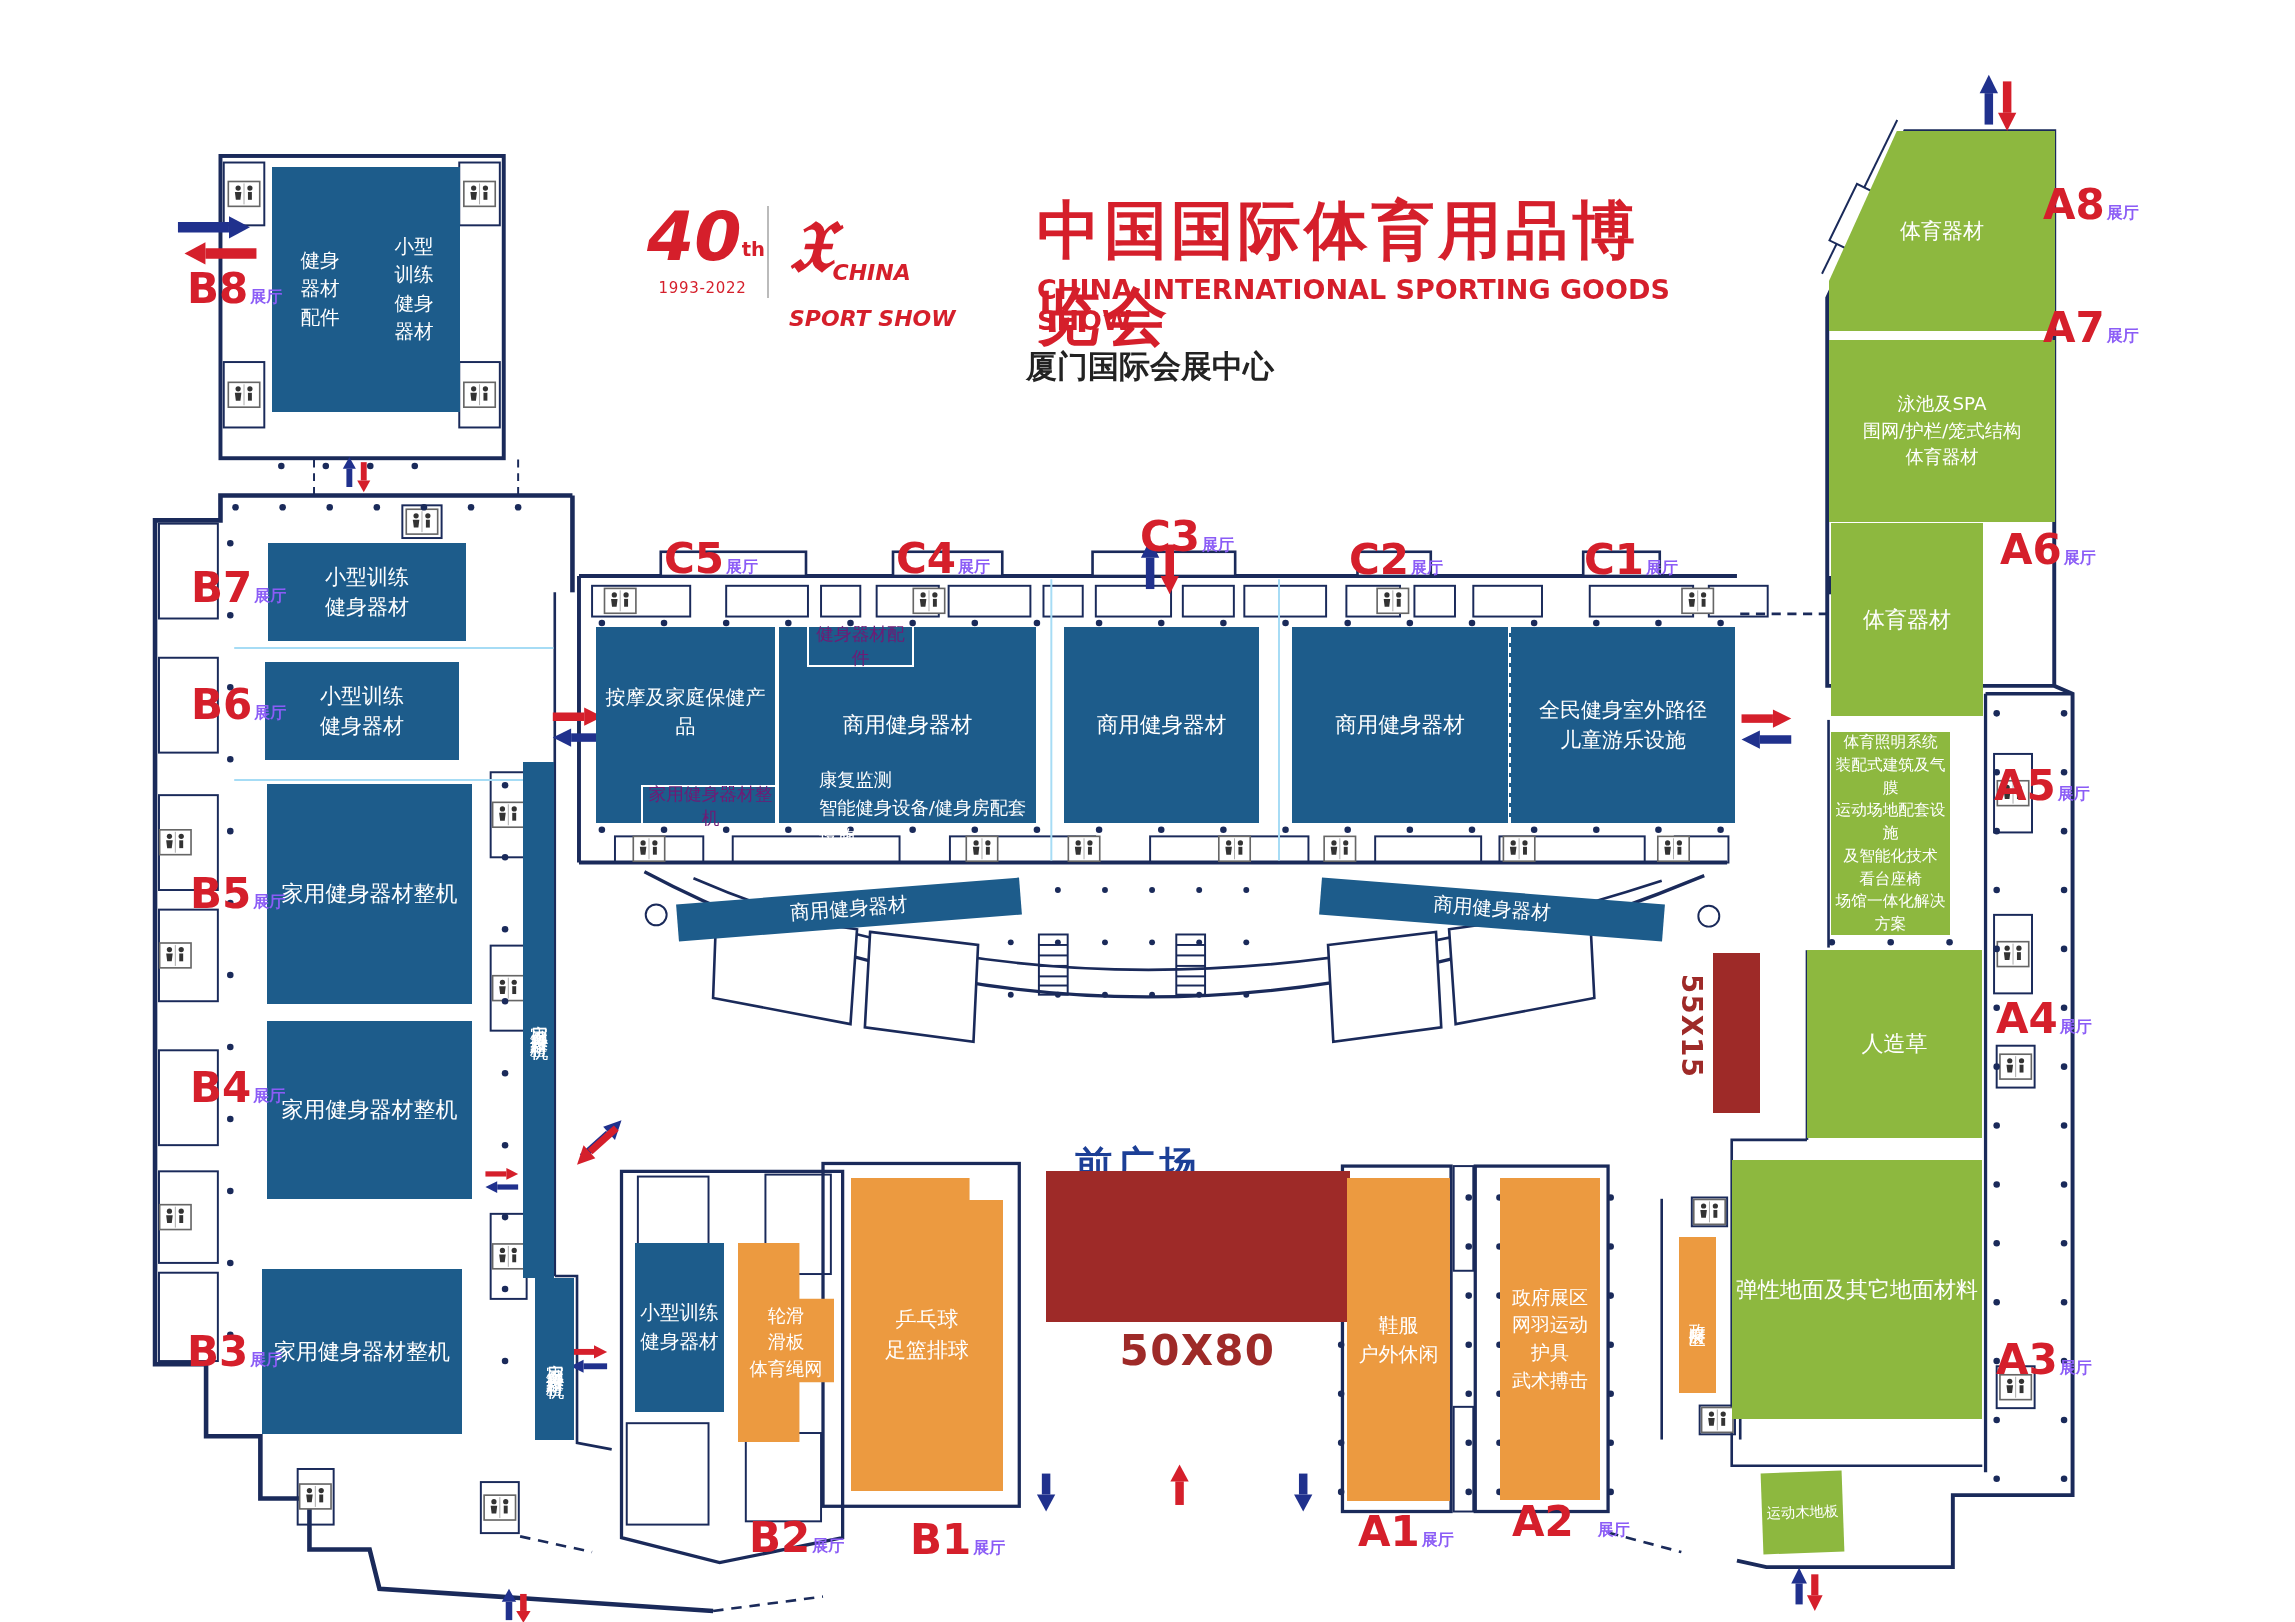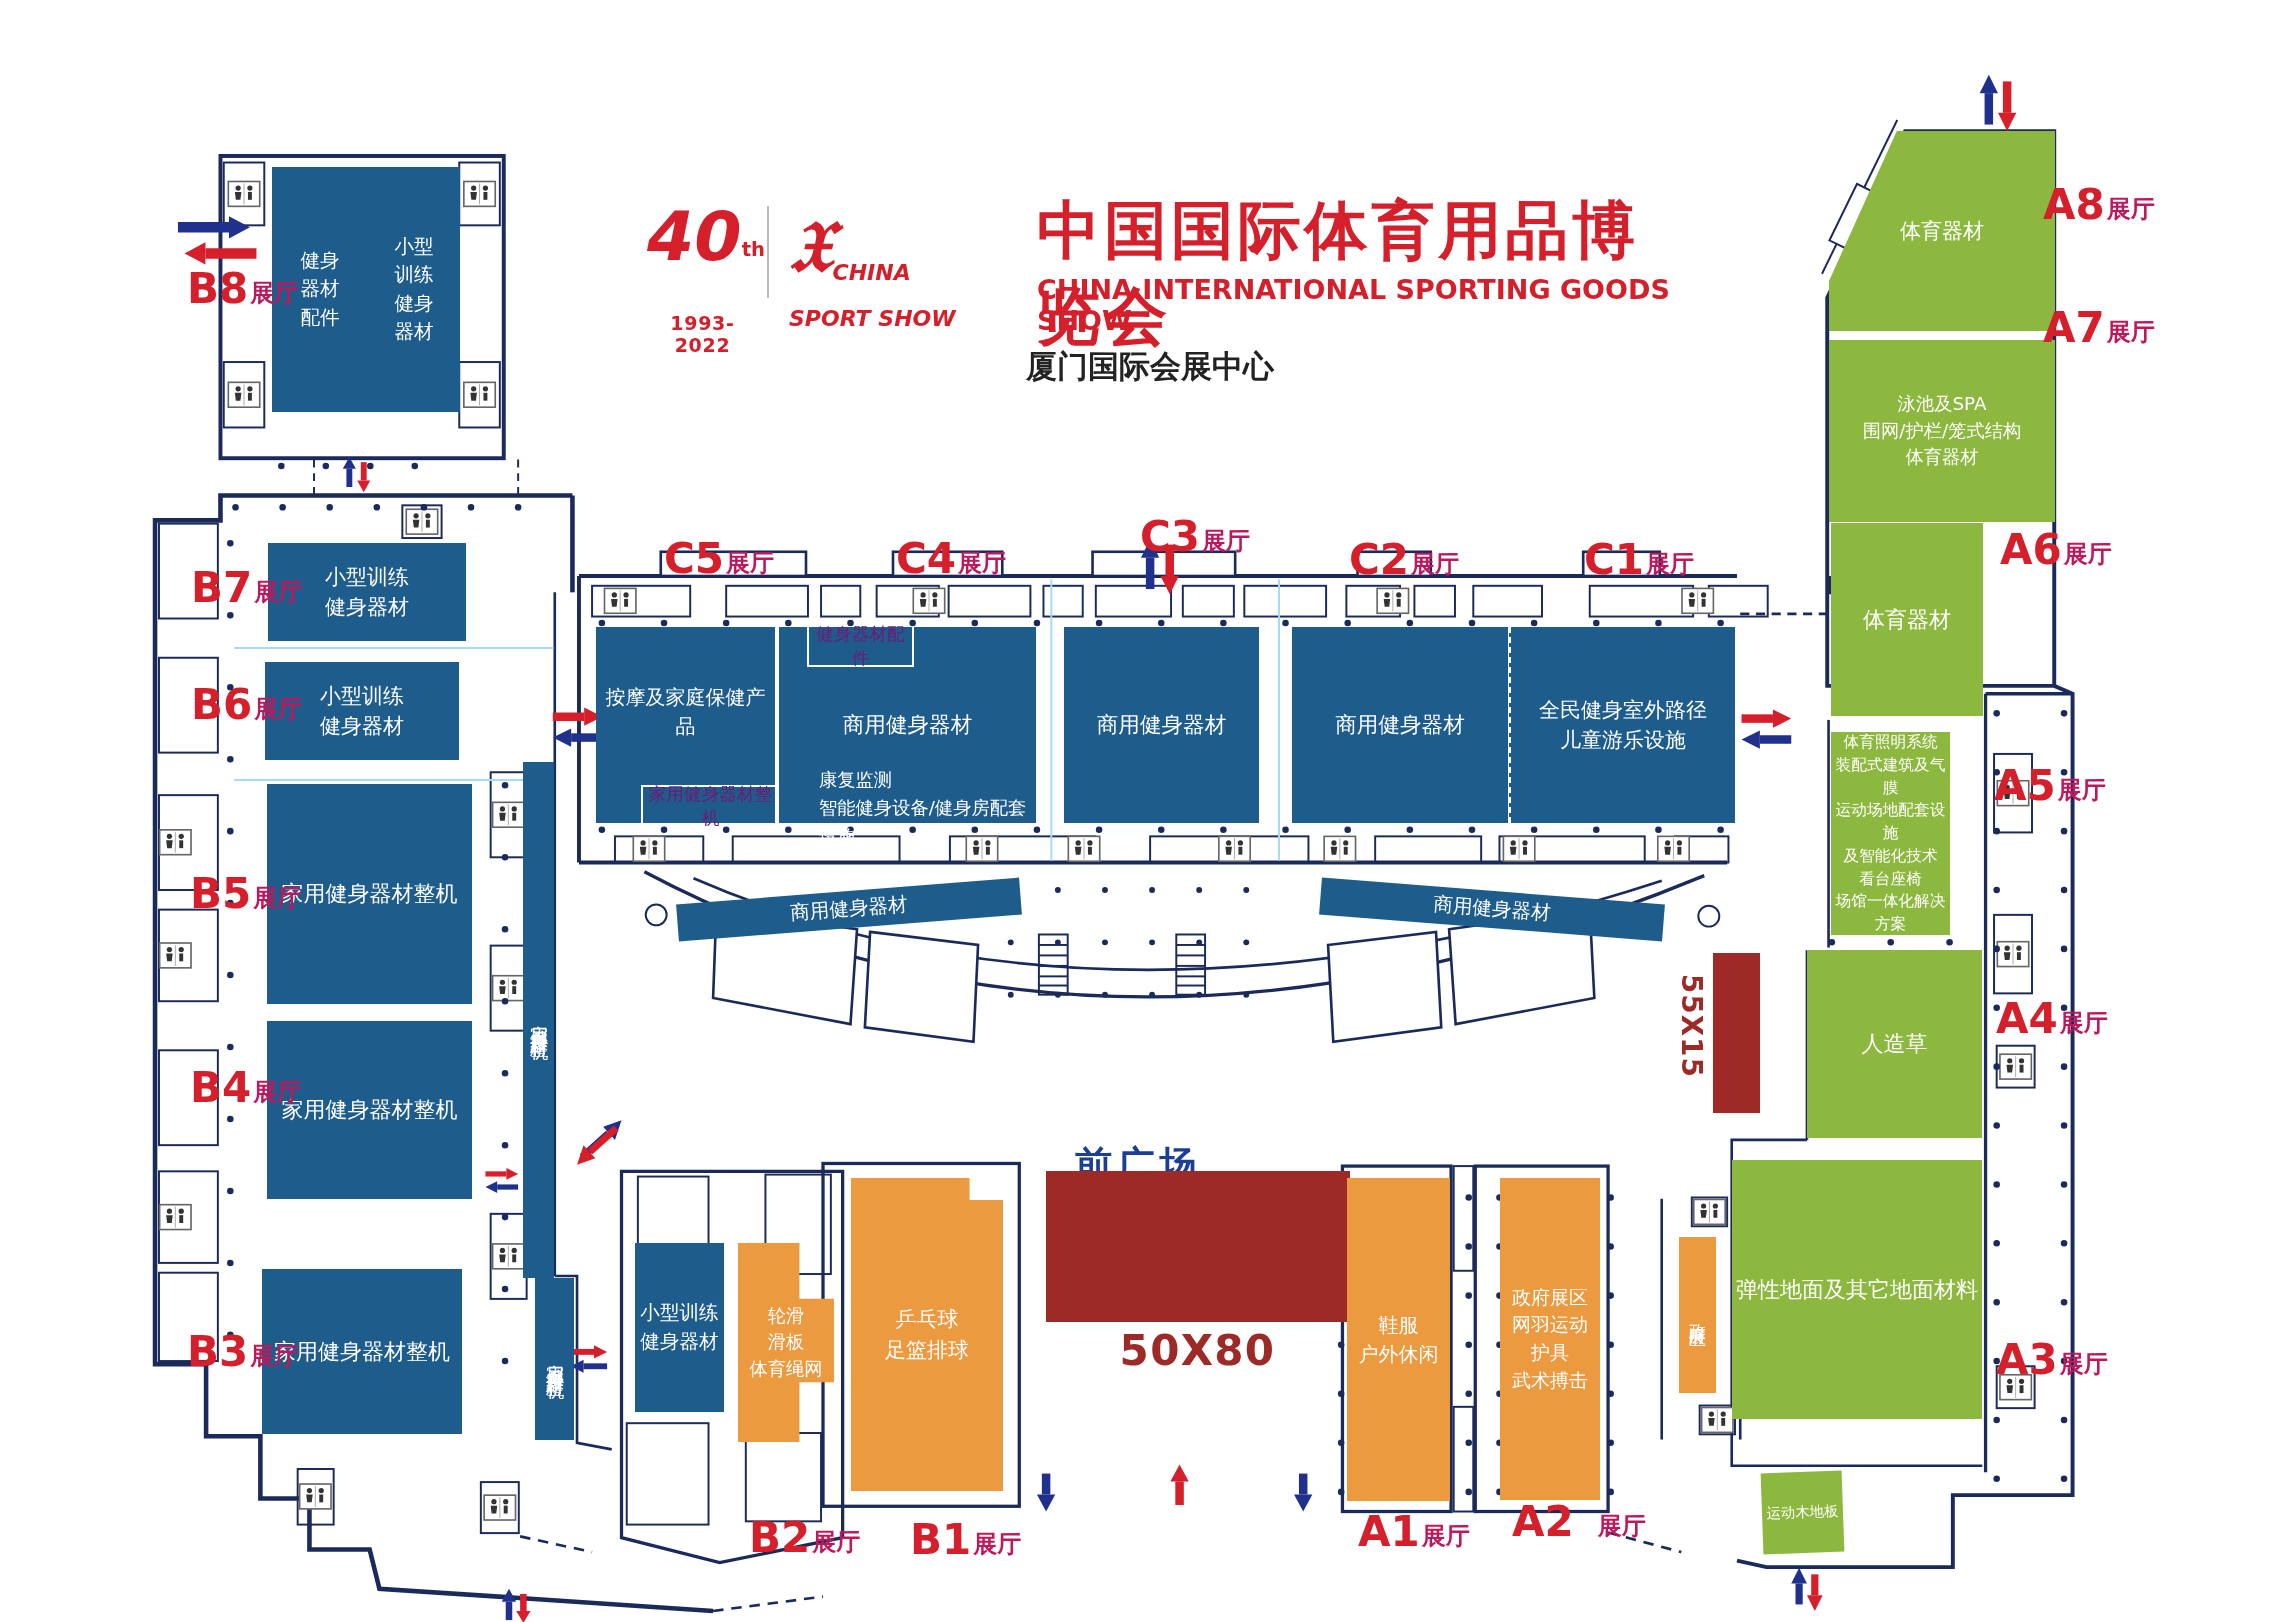--- a/index.html
+++ b/index.html
@@ -8,31 +8,31 @@
   #underlay{position:absolute;left:0;top:0;}
   .block{position:absolute;display:flex;align-items:center;justify-content:center;
          text-align:center;color:#fff;white-space:pre-line;line-height:1.45;font-weight:500;}
   .blue{background:#1d5c8b;}
   .green{background:#8db83f;}
   .orange{background:#ec9a40;}
   .darkred{background:#9e2a28;}
   .vtext{writing-mode:vertical-rl;text-orientation:upright;letter-spacing:2.6px;}
   .marker{position:absolute;display:flex;align-items:flex-end;gap:2px;}
   .marker .num{font-weight:900;font-size:42px;line-height:.82;color:#d51f2b;font-style:normal;}
-  .marker .suf{font-size:24px;font-weight:700;color:#be185d;line-height:1;padding-bottom:1.3px;text-align:right;}
+  .marker .suf{font-size:16px;font-weight:700;color:#8b5cf6;line-height:1;padding-bottom:1.3px;text-align:right;}
   .subbox{position:absolute;border:2px solid #fff;display:flex;align-items:center;justify-content:center;
           color:#701a75;text-align:center;white-space:pre-line;}
   .freetext{position:absolute;white-space:pre-line;}
   #title{left:1037px;top:188px;width:641px;font-size:63px;font-weight:900;color:#d51f2b;letter-spacing:3.9px;}
   #subtitle{left:1037px;top:274px;width:641px;font-size:27px;font-weight:800;color:#d51f2b;}
   #venue{left:1026px;top:346px;font-size:31px;font-weight:700;color:#222;}
   #logo40{left:647px;top:194px;width:111px;text-align:center;color:#d51f2b;}
   #logo40 .n{font-size:68px;font-weight:900;line-height:.9;font-style:italic;}
   #logo40 .th{font-size:19.6px;vertical-align:super;font-weight:800;}
-  #logo40 .yr{font-size:19px;font-weight:700;letter-spacing:0.7px;margin-top:33px;}
+  #logo40 .yr{font-size:15px;font-weight:400;letter-spacing:0.7px;}
   #logocss{left:789px;top:203px;width:216px;color:#d51f2b;}
   #logocss .glyph{font-size:71px;font-weight:900;line-height:.9;float:left;font-style:italic;}
   #logocss .t{padding-top:34px;font-size:22px;font-weight:900;font-style:italic;line-height:1.05;}
   #plaza-label{left:1047px;top:1140px;width:183px;text-align:center;font-size:37px;font-weight:800;color:#1c3f96;letter-spacing:5.2px;}
   #stage-size{left:1106px;top:1326px;width:183px;text-align:center;font-size:42px;font-weight:700;color:#9e2a28;letter-spacing:1.3px;}
   #side-size{left:1676px;top:974px;height:131px;writing-mode:vertical-rl;font-size:27.5px;font-weight:700;color:#9e2a28;letter-spacing:1.3px;}
   .divider{position:absolute;background:#bbb;}
 </style>
 </head>
 <body>

